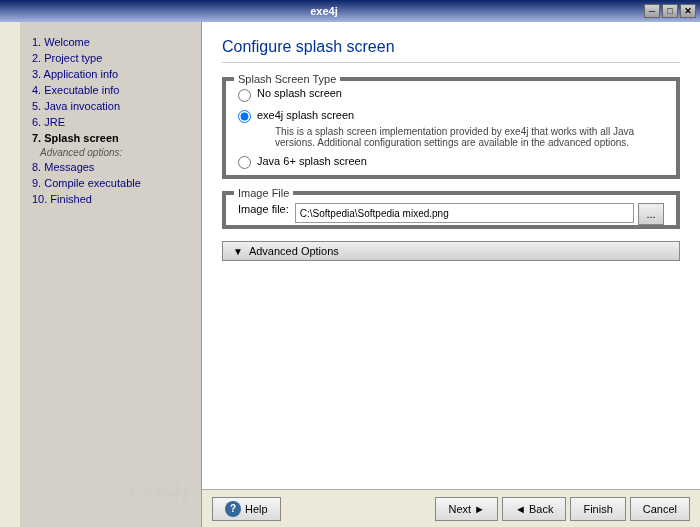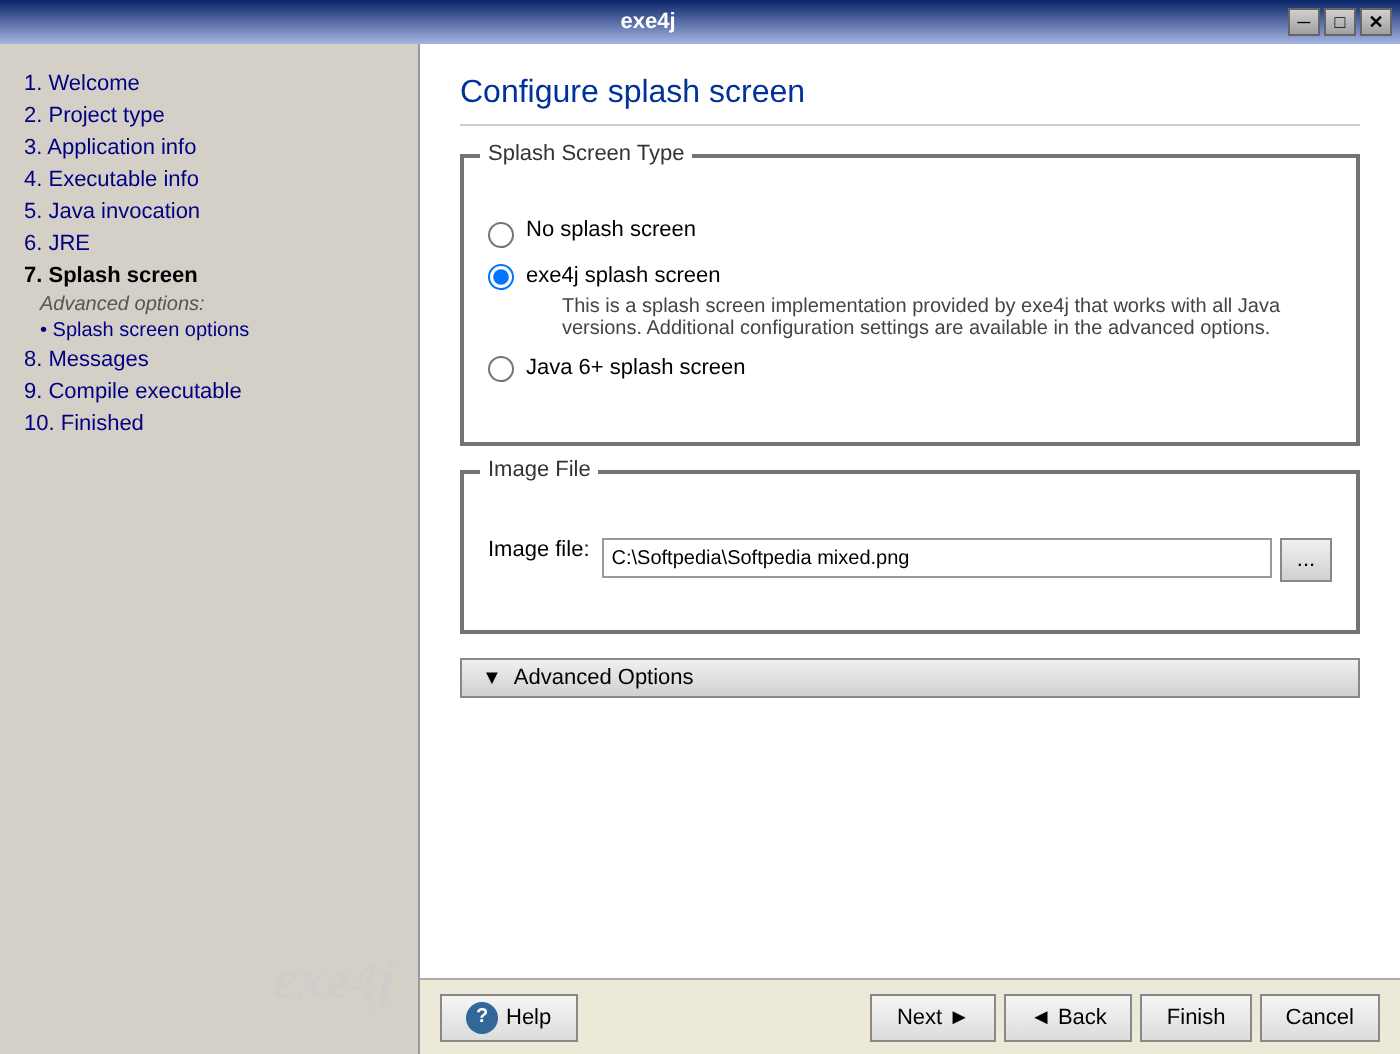--- a/index.html
+++ b/index.html
@@ -46,27 +46,28 @@
     }
 
     
     .main-container {
       display: flex;
       height: calc(527px - 22px);
     }
 
     
     .sidebar {
-      width: 210px;
+      width: 182px;
       background: #d4d0c8;
       border-right: 1px solid #999;
       padding: 8px 0;
       display: flex;
       flex-direction: column;
       justify-content: space-between;
+      margin-left: 20px;
     }
     .sidebar-nav {
       padding: 4px 0;
     }
     .sidebar-item {
       padding: 2px 12px;
       font-size: 11px;
       color: #000080;
       cursor: pointer;
     }
@@ -111,23 +112,23 @@
       font-size: 16px;
       font-weight: normal;
       color: #003399;
       margin-bottom: 14px;
       border-bottom: 1px solid #ccc;
       padding-bottom: 6px;
     }
 
     
     .group-box {
-      border: 2px solid #737373;
+      border: 4px solid #737373;
       margin-bottom: 12px;
-      padding: 24px 12px;
+      padding: 0 12px;
       position: relative;
     }
     .group-box-title {
       position: absolute;
       top: -8px;
       left: 8px;
       background: white;
       padding: 0 4px;
       font-size: 11px;
       color: #333;
@@ -269,21 +270,20 @@
     <div class="sidebar-nav">
       <div class="sidebar-item">1. Welcome</div>
       <div class="sidebar-item">2. Project type</div>
       <div class="sidebar-item">3. Application info</div>
       <div class="sidebar-item">4. Executable info</div>
       <div class="sidebar-item">5. Java invocation</div>
       <div class="sidebar-item">6. JRE</div>
       <div class="sidebar-item active">7. Splash screen</div>
       <div class="sidebar-sub">
         <div class="sidebar-sub-label">Advanced options:</div>
-        <div class="sidebar-sub-item">• Splash screen options</div>
       </div>
       <div class="sidebar-item">8. Messages</div>
       <div class="sidebar-item">9. Compile executable</div>
       <div class="sidebar-item">10. Finished</div>
     </div>
     <div class="sidebar-logo">exe4j</div>
   </div>
 
   <div style="flex:1; display:flex; flex-direction:column;">
 

